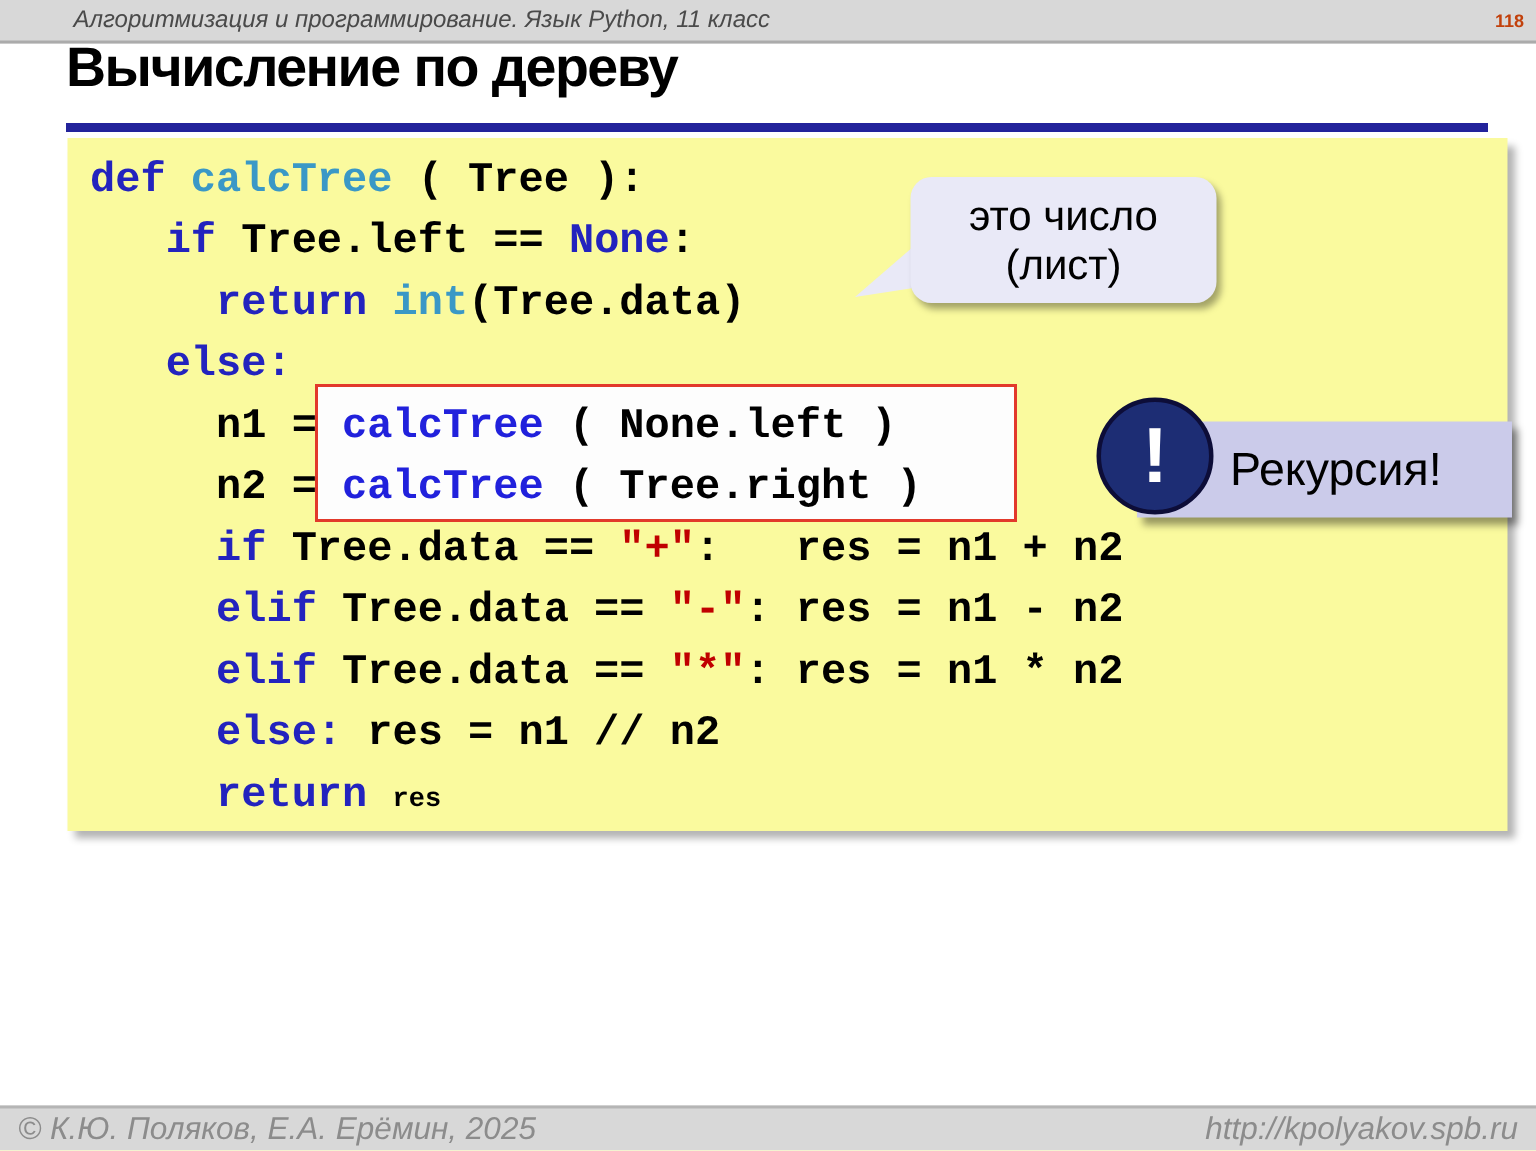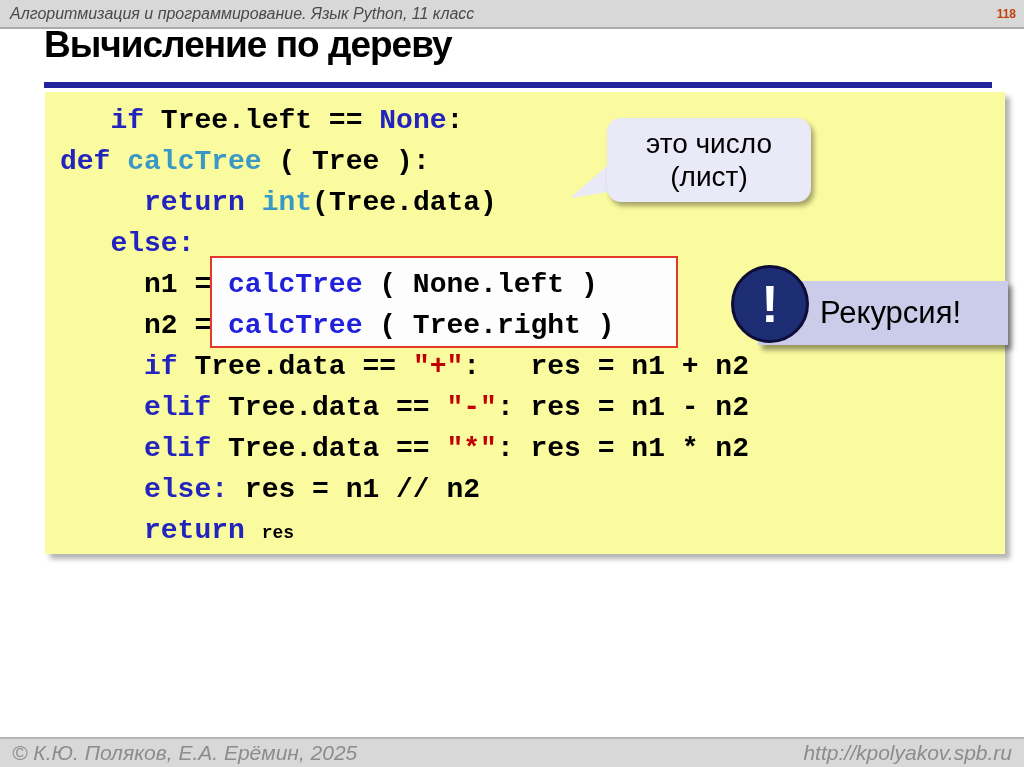--- a/index.html
+++ b/index.html
@@ -7,21 +7,21 @@
     width:1024px;height:767px;position:relative;overflow:hidden;
     background:#ffffff;font-family:"Liberation Sans",sans-serif;
   }
   
   .topbar{
     position:absolute;left:0;top:0;width:1024px;height:29px;
     background:#D8D8D8;border-bottom:2px solid #ABABAB;box-sizing:border-box;
     display:flex;align-items:center;justify-content:space-between;
     padding:0 8px 0 10px;
   }
-  .topbar .course{font-style:italic;font-size:16px;color:#4A4A4A;}
+  .topbar .course{font-style:italic;font-size:16px;color:#4A4A4A;margin-left:39px;}
   .topbar .pagenum{font-weight:bold;font-size:12px;color:#c2410c;}
   
   .title{
     position:absolute;left:44px;top:24px;
     font-size:37px;font-weight:bold;color:#000;letter-spacing:-1px;
   }
   .rule{position:absolute;left:44px;top:82px;width:948px;height:6px;background:#23239B;}
   
   .codebox{
     position:absolute;left:45px;top:92px;width:960px;height:462px;
@@ -80,22 +80,22 @@
   <span class="course">Алгоритмизация и программирование. Язык Python, 11 класс</span>
   <span class="pagenum">118</span>
 </div>
 
 <div class="title">Вычисление по дереву</div>
 <div class="rule"></div>
 
 <div class="codebox">
   <div class="redbox"></div>
   <div class="code">
+      <div class="code-line"><span class="seg-k">def</span><span class="seg-d"> </span><span class="seg-t">calcTree</span><span class="seg-d"> ( Tree ):</span></div>
       <div class="code-line"><span class="seg-d">   </span><span class="seg-k">if</span><span class="seg-d"> Tree.left == </span><span class="seg-k">None</span><span class="seg-d">:</span></div>
-      <div class="code-line"><span class="seg-k">def</span><span class="seg-d"> </span><span class="seg-t">calcTree</span><span class="seg-d"> ( Tree ):</span></div>
       <div class="code-line"><span class="seg-d">     </span><span class="seg-k">return</span><span class="seg-d"> </span><span class="seg-t">int</span><span class="seg-d">(Tree.data)</span></div>
       <div class="code-line"><span class="seg-d">   </span><span class="seg-k">else:</span></div>
       <div class="code-line"><span class="seg-d">     n1 = </span><span class="seg-c">calcTree</span><span class="seg-d"> ( None.left )</span></div>
       <div class="code-line"><span class="seg-d">     n2 = </span><span class="seg-c">calcTree</span><span class="seg-d"> ( Tree.right )</span></div>
       <div class="code-line"><span class="seg-d">     </span><span class="seg-k">if</span><span class="seg-d"> Tree.data == </span><span class="seg-s">"+"</span><span class="seg-d">:   res = n1 + n2</span></div>
       <div class="code-line"><span class="seg-d">     </span><span class="seg-k">elif</span><span class="seg-d"> Tree.data == </span><span class="seg-s">"-"</span><span class="seg-d">: res = n1 - n2</span></div>
       <div class="code-line"><span class="seg-d">     </span><span class="seg-k">elif</span><span class="seg-d"> Tree.data == </span><span class="seg-s">"*"</span><span class="seg-d">: res = n1 * n2</span></div>
       <div class="code-line"><span class="seg-d">     </span><span class="seg-k">else:</span><span class="seg-d"> res = n1 // n2</span></div>
       <div class="code-line"><span class="seg-d">     </span><span class="seg-k">return</span><span class="seg-d"> </span><span class="seg-m">res</span></div>
     </div>

